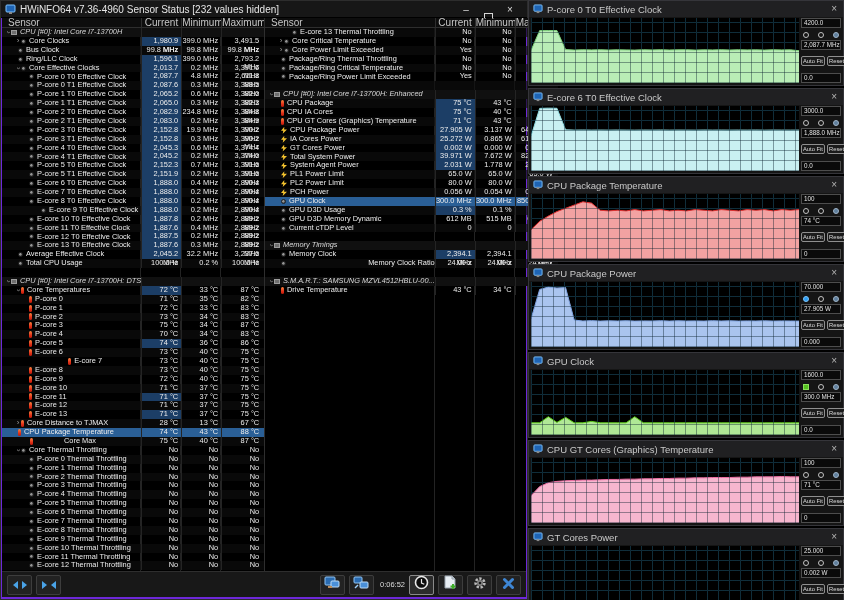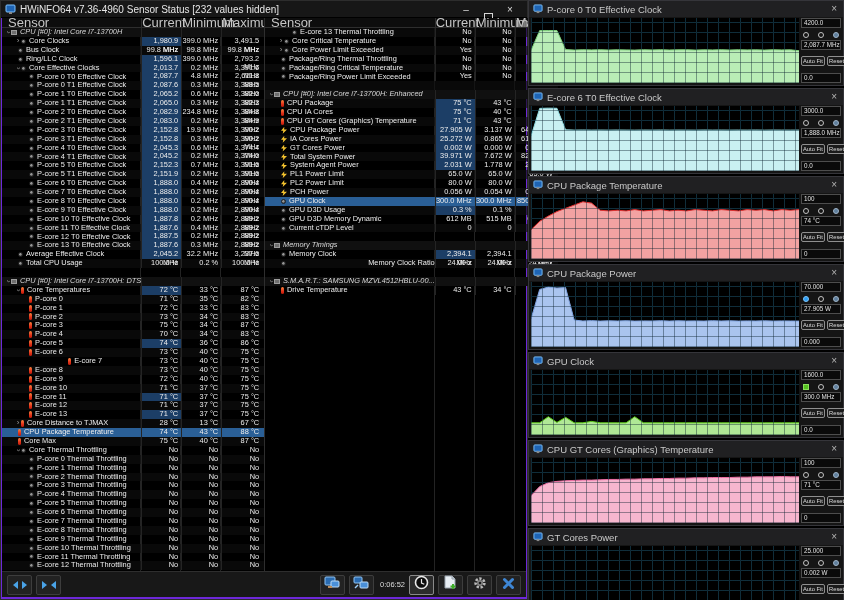--- a/index.html
+++ b/index.html
@@ -18,21 +18,21 @@
   .panels{position:absolute;left:1px;right:1px;top:17px;height:553px;display:flex;background:#000;}
   .panel{position:relative;height:100%;display:flex;}
   .panel.pl{width:262px;}
   .panel.pr{width:264px;border-left:1px solid #2e2e2e;}
   .vscroll{width:4px;background:#9f9f9f;height:100%;}
   .pbody{flex:1;position:relative;
     background-image:linear-gradient(#232323,#232323),linear-gradient(#232323,#232323),linear-gradient(#232323,#232323);
     background-repeat:no-repeat;
     background-size:1px 100%,1px 100%,1px 100%;
     background-position:calc(100% - 123px) 0,calc(100% - 83px) 0,calc(100% - 43px) 0;}
-  .thead{height:10px;display:flex;background:#0d0d0d;border-bottom:1px solid #2e2e2e;font-size:13px;line-height:9px;color:#c6c6c6;}
+  .thead{height:10px;display:flex;background:#0d0d0d;border-bottom:1px solid #2e2e2e;font-size:10px;line-height:9px;color:#c6c6c6;}
   .thn{flex:1;padding-left:6px;}
   .thv{width:40px;text-align:right;padding-right:3px;border-left:1px solid #2e2e2e;}
   .thx{width:43px;text-align:right;padding-right:5px;border-left:1px solid #2e2e2e;}
 
   .rows{position:relative;}
   .trow{height:8.9px;display:flex;font-size:7.4px;line-height:8.8px;color:#ededed;}
   .trow:nth-child(odd){background:rgba(14,14,14,.65);}
   .trow.group{background:#101010;color:#d9d9d9;font-style:italic;}
   .trow.sel{background:#2a5f96;}
   .cname{flex:1;display:flex;align-items:center;overflow:hidden;white-space:nowrap;}
@@ -284,21 +284,21 @@
               <div class="trow">
                 <div class="cname" style="padding-left: 27px;">
                   <span class="ic ic-gauge"></span>
                   <span>E-core 8 T0 Effective Clock</span>
                 </div>
                 <div class="cval hl">1,888.0 MHz</div>
                 <div class="cval">0.2 MHz</div>
                 <div class="cval cmax">2,890.4 MHz</div>
               </div>
               <div class="trow">
-                <div class="cname" style="padding-left: 27px;">
+                <div class="cname" style="padding-left: 27px; margin-left: 12px;">
                   <span class="ic ic-gauge"></span>
                   <span>E-core 9 T0 Effective Clock</span>
                 </div>
                 <div class="cval hl">1,888.0 MHz</div>
                 <div class="cval">0.2 MHz</div>
                 <div class="cval cmax">2,890.4 MHz</div>
               </div>
               <div class="trow">
                 <div class="cname" style="padding-left: 27px;">
                   <span class="ic ic-gauge"></span>
@@ -513,21 +513,21 @@
               <div class="trow sel">
                 <div class="cname" style="padding-left: 16px;">
                   <span class="ic ic-temp"></span>
                   <span>CPU Package Temperature</span>
                 </div>
                 <div class="cval">74 °C</div>
                 <div class="cval">43 °C</div>
                 <div class="cval cmax">88 °C</div>
               </div>
               <div class="trow">
-                <div class="cname" style="padding-left: 16px;">
+                <div class="cname" style="padding-left: 28px; gap: 28px;">
                   <span class="ic ic-temp"></span>
                   <span>Core Max</span>
                 </div>
                 <div class="cval">75 °C</div>
                 <div class="cval">40 °C</div>
                 <div class="cval cmax">87 °C</div>
               </div>
               <div class="trow">
                 <div class="cname" style="padding-left: 13px;">
                   <span class="arrow exp">›</span>

